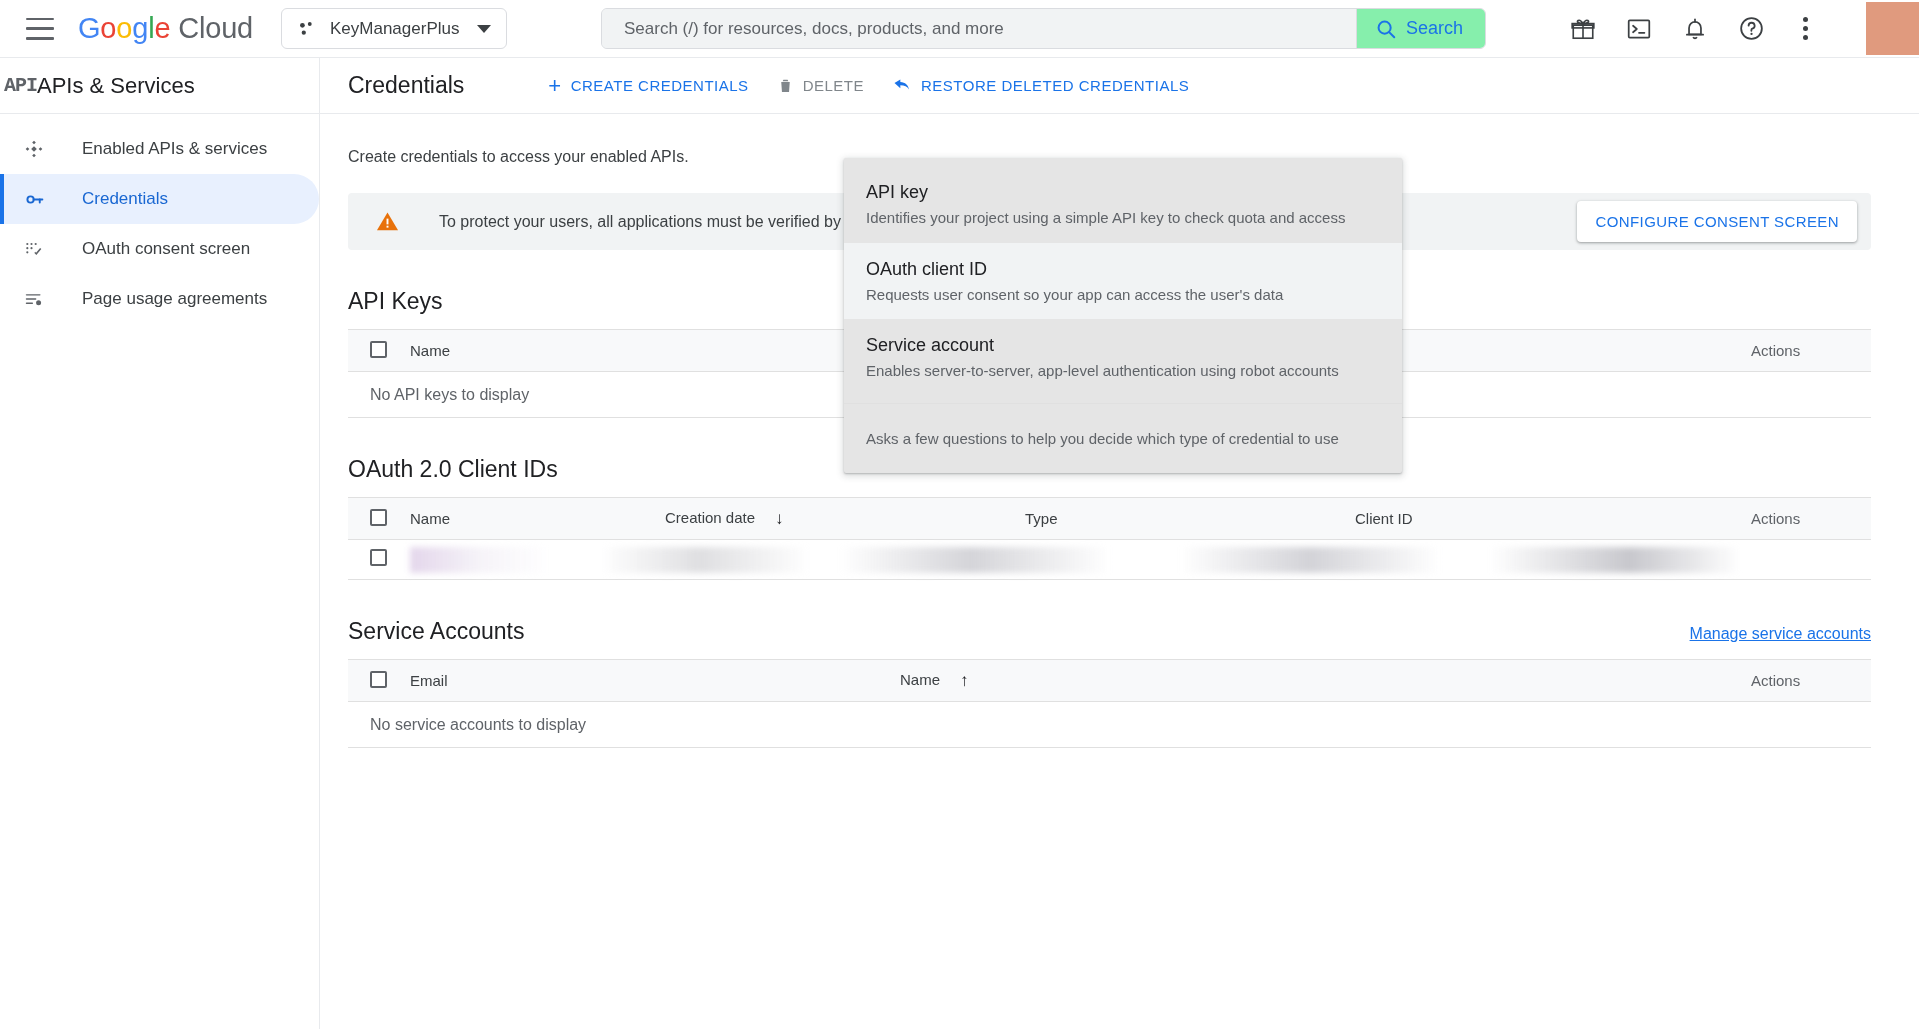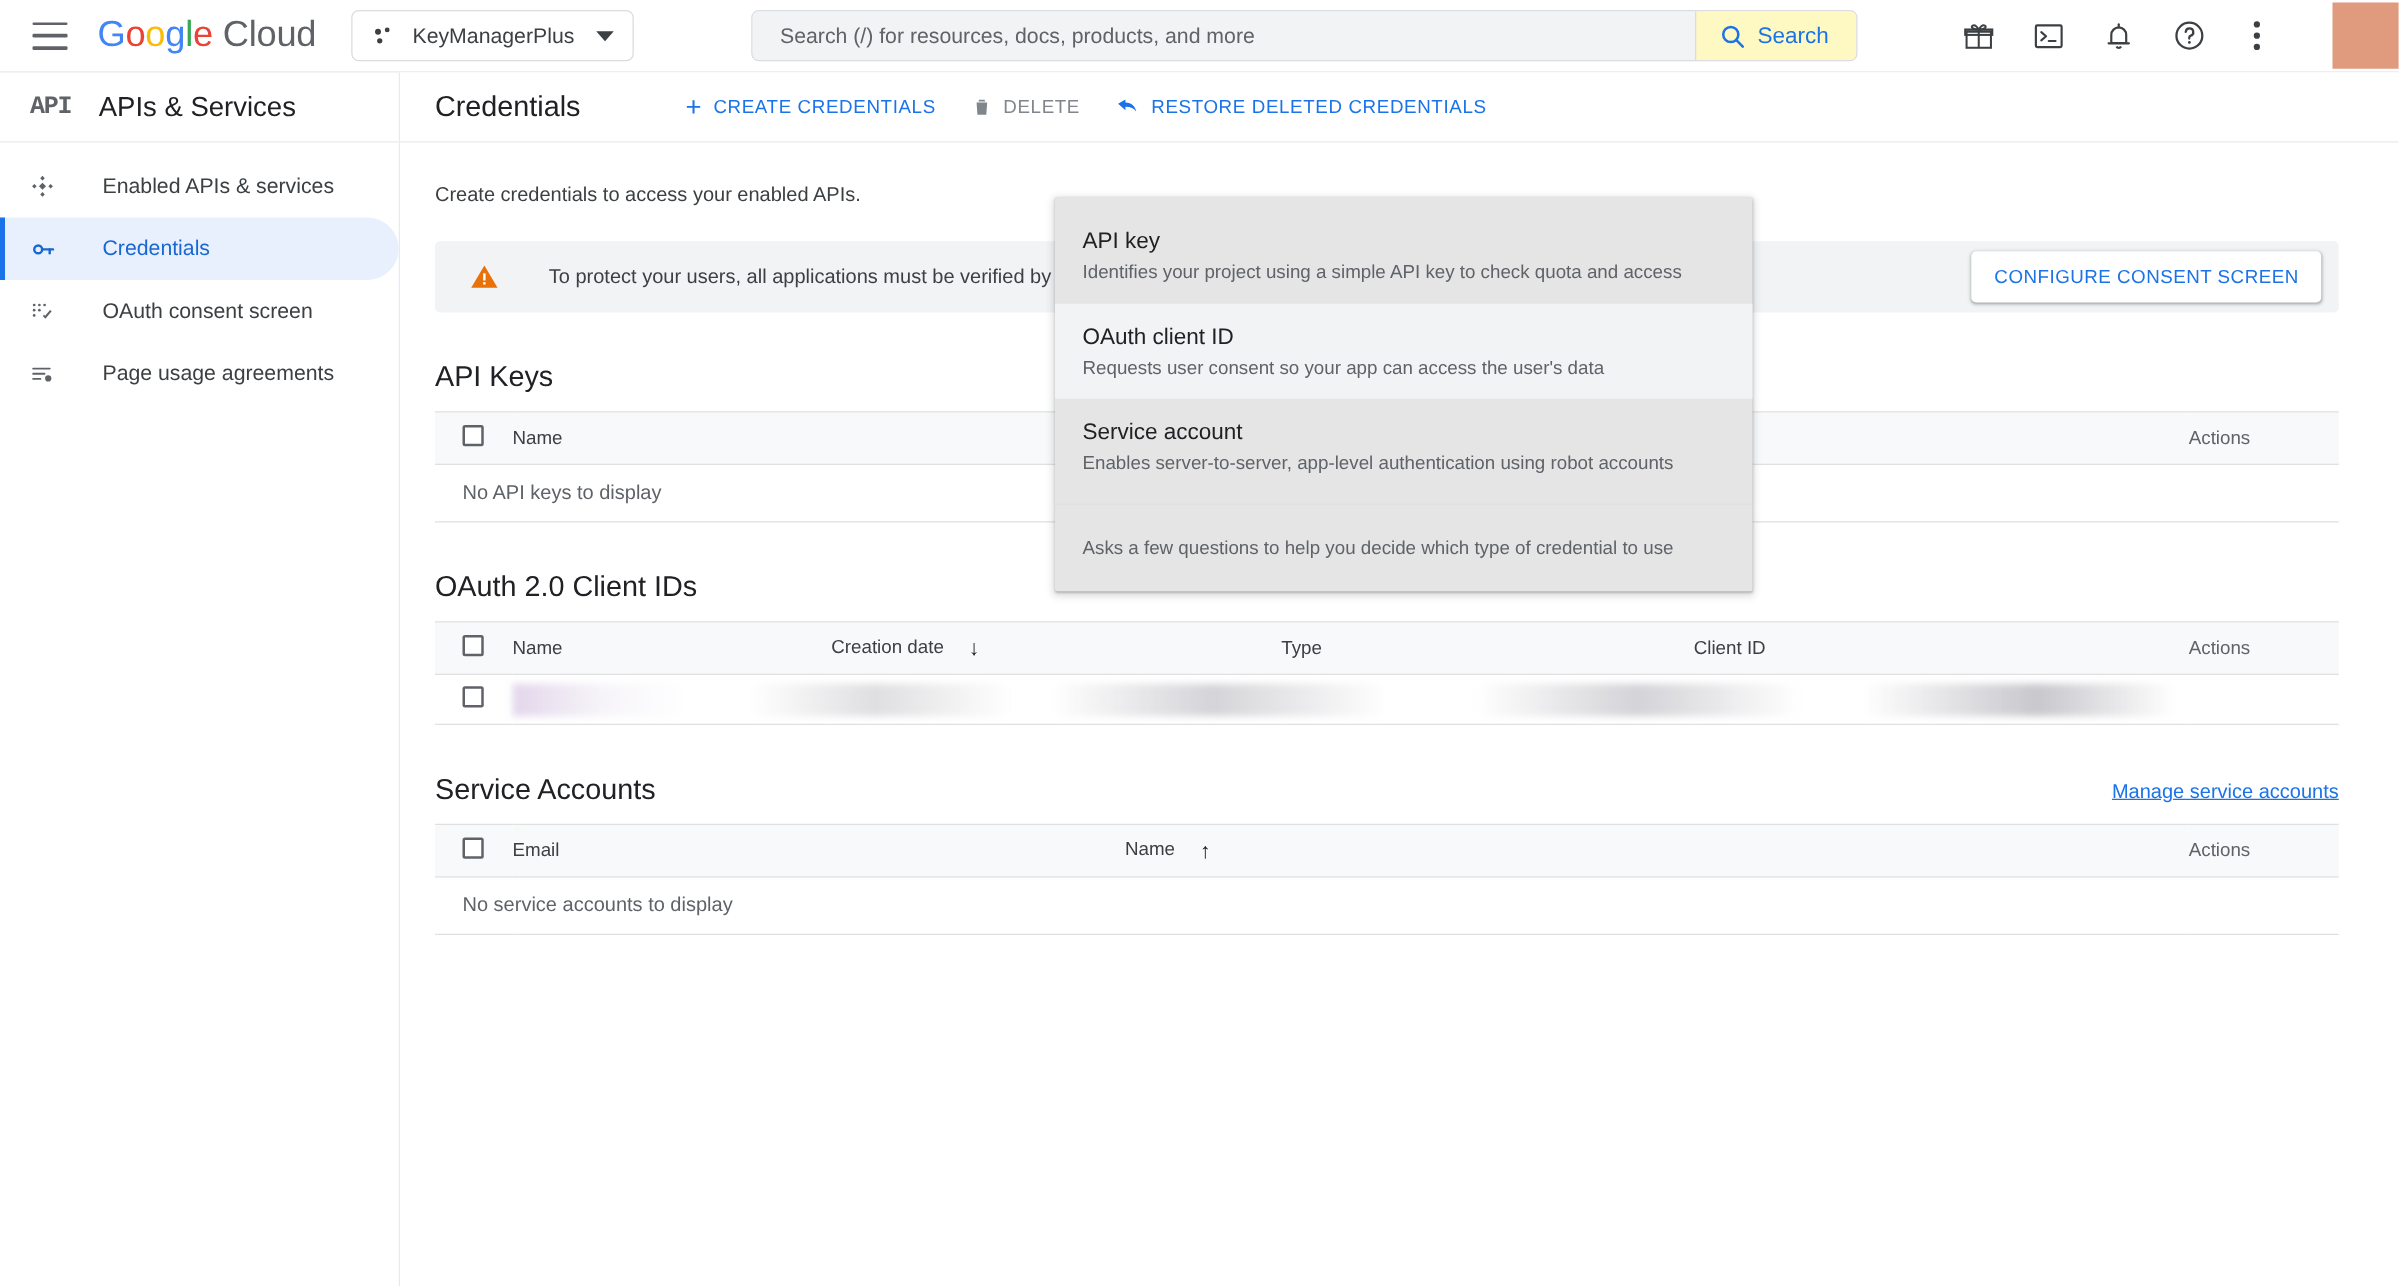--- a/index.html
+++ b/index.html
@@ -58,43 +58,43 @@
     display:flex; align-items:center;
     padding-left: 22px;
     font-size: 17px; color: #5f6368;
     background: #f1f3f4;
     border: none; outline: none;
     font-family: inherit;
   }
   .searchfield::placeholder { color:#5f6368; opacity:1; }
   .searchbtn {
     height: 100%; padding: 0 22px 0 18px;
-    background:#fef9c3; border:none; border-left: 1px solid #dadce0;
+    background:#86efac; border:none; border-left: 1px solid #dadce0;
     display:flex; align-items:center; gap:9px; cursor:pointer;
     font-family: inherit;
   }
   .searchbtn .lbl { color:#1a73e8; font-size: 18px; font-weight: 500; }
 
   .topright { margin-left: auto; display:flex; align-items:center; gap: 26px; padding-right: 0; }
   .ticon { width: 30px; height: 30px; display:flex; align-items:center; justify-content:center; cursor:pointer; color:#3c4043; }
   .dots3 { width: 26px; display:flex; flex-direction:column; align-items:center; gap:4px; cursor:pointer; }
   .dots3 i { width: 5px; height: 5px; border-radius:50%; background:#3c4043; display:block; }
   .avatar {
     width: 53px; height: 53px; background:#e09a7e; margin-left: 22px; margin-right: 0;
     cursor: pointer;
   }
 
   
   .body { display:flex; height: calc(1029px - 58px); }
 
   
   .sidebar { width: 320px; border-right: 1px solid #e8eaed; background:#fff; flex: none; }
   .sidehead {
-    height: 56px; display:flex; align-items:center; gap:22px;
-    padding-left: 24px; border-bottom: 1px solid #e8eaed;
+    height: 56px; display:flex; align-items:center; 
+    padding-left: 4px; border-bottom: 1px solid #e8eaed;
   }
   .api-logo {
     font-family: "Liberation Mono", monospace; font-weight: bold;
     font-size: 20px; color: #5f6368; letter-spacing: -1px;
   }
   .sidehead-title { font-size: 22px; color:#202124; }
   .nav { padding-top: 10px; }
   .navitem {
     height: 50px; display:flex; align-items:center; gap:36px;
     padding-left: 22px; cursor:pointer; position:relative;

